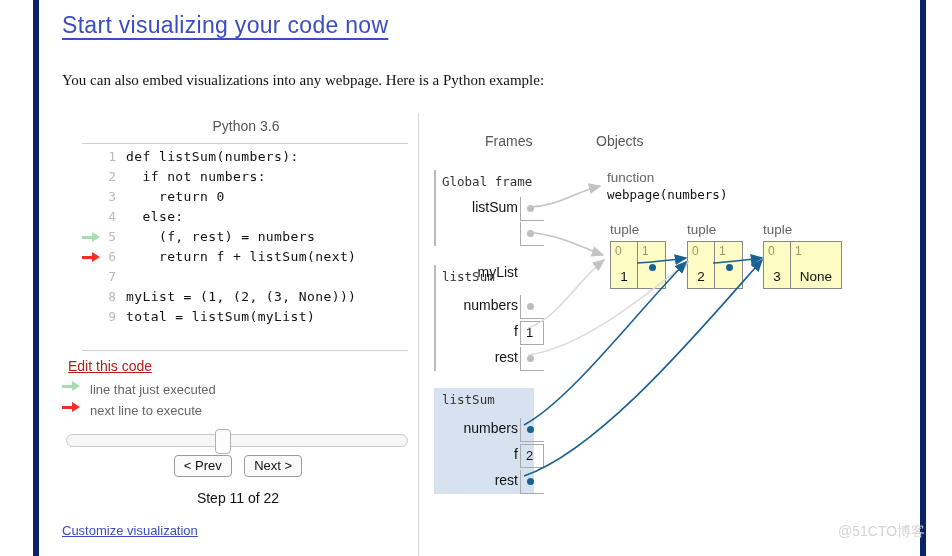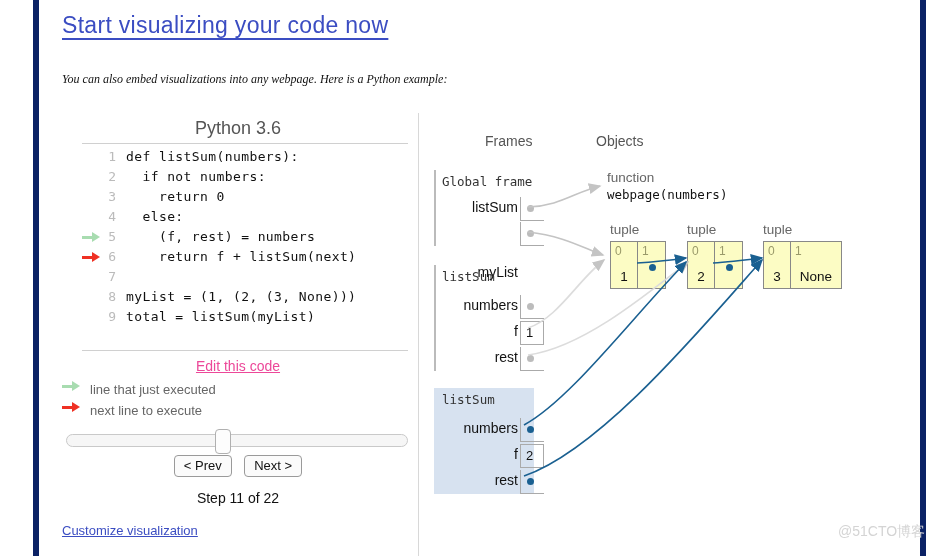--- a/index.html
+++ b/index.html
@@ -17,29 +17,29 @@
 
   .page-title {
     position: absolute; left: 62px; top: 12px;
     font-size: 23px; color: #3b4dc2;
     text-decoration: underline; text-underline-offset: 5px;
     letter-spacing: .3px; white-space: nowrap;
   }
   .intro-text {
     position: absolute; left: 62px; top: 72px;
     font-family: "Liberation Serif", serif;
-    font-size: 12px; color: #111; white-space: nowrap; font-style: italic;
+    font-size: 15px; color: #111; white-space: nowrap;
   }
 
   
   .vis-divider { position: absolute; left: 418px; top: 113px; width: 1px; height: 443px; background: #d8d8d8; }
 
   .code-lang {
-    position: absolute; left: 68px; top: 118px; width: 340px;
-    text-align: center; font-size: 18px; color: #555;
+    position: absolute; left: 76px; top: 118px; width: 340px;
+    text-align: center; font-size: 14px; color: #555;
   }
   .code-rule { position: absolute; left: 82px; width: 326px; height: 1px; background: #d0d0d0; }
   .code-rule.top { top: 143px; }
   .code-rule.bot { top: 350px; }
 
   .code-lines { position: absolute; left: 82px; top: 147px; width: 330px; }
   .code-line { position: relative; height: 20px; line-height: 20px; white-space: pre; }
   .ln {
     position: absolute; left: 18px; width: 16px; text-align: right;
     font-family: "DejaVu Sans Mono", monospace; font-size: 13px; color: #bbb;
@@ -54,22 +54,22 @@
   .arrow-marker .head {
     position: absolute; left: 10px; top: 0;
     width: 0; height: 0; border-top: 5px solid transparent; border-bottom: 5px solid transparent;
   }
   .arrow-green .shaft { background: #a8dcb0; }
   .arrow-green .head { border-left: 8px solid #a8dcb0; }
   .arrow-red .shaft { background: #ef3124; }
   .arrow-red .head { border-left: 8px solid #ef3124; }
 
   .edit-link {
-    position: absolute; left: 68px; top: 358px; width: 340px; text-align: center;
-    font-size: 14px; color: #ec4899; text-decoration: underline;
+    position: absolute; left: 68px; top: 358px; width: 340px; 
+    font-size: 14px; color: #b91c1c; text-decoration: underline;
   }
   .legend-row { position: absolute; left: 62px; font-size: 13px; color: #666; }
   .legend-row .lbl { position: absolute; left: 28px; top: -8px; white-space: nowrap; }
   .legend-exec { top: 390px; }
   .legend-next { top: 411px; }
   .legend-row .arrow-marker { top: -9px; }
 
   .slider-track {
     position: absolute; left: 66px; top: 434px; width: 342px; height: 13px;
     border: 1px solid #c9c9c9; border-radius: 7px; background: #f6f6f6; box-sizing: border-box;

